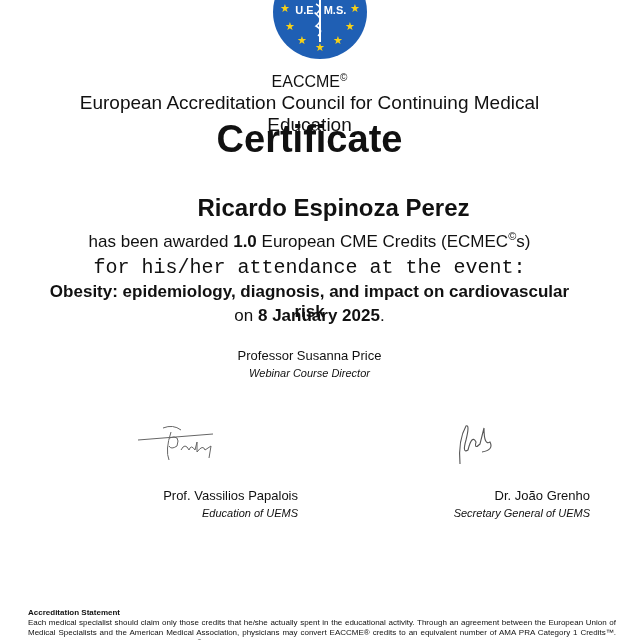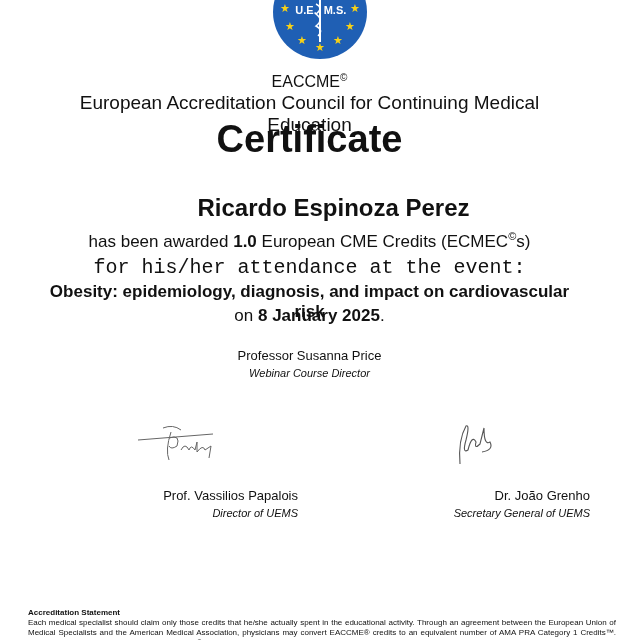--- a/index.html
+++ b/index.html
@@ -57,21 +57,21 @@
 <div class="abs event">Obesity: epidemiology, diagnosis, and impact on cardiovascular risk</div>
 <div class="abs date"><span>on </span><b>8 January 2025</b><span>.</span></div>
 <div class="abs director-name">Professor Susanna Price</div>
 <div class="abs director-role">Webinar Course Director</div>
 
 <div class="sig sig-left" style="top:420px;">
   <svg class="sig-img" width="90" height="50" viewBox="0 0 90 50">
     <path d="M5 20 L80 14 M30 8 Q40 4 48 10 M38 12 Q32 30 36 40 M36 18 Q48 14 44 26 Q38 30 36 26 M48 30 Q52 22 56 30 Q58 24 62 30 L64 22 L64 32 Q70 24 72 30 L78 26 L76 38" stroke="#666" stroke-width="1" fill="none"></path>
   </svg>
   <div class="sig-name">Prof. Vassilios Papalois</div>
-  <div class="sig-role">Director of UEMS</div>
+  <div class="sig-role">Education of UEMS</div>
 </div>
 
 <div class="sig sig-right" style="top:420px;">
   <svg class="sig-img" width="60" height="50" viewBox="0 0 60 50">
     <path d="M20 44 Q18 20 26 6 Q30 4 26 20 Q22 34 28 30 Q32 14 36 22 Q34 30 40 24 L44 8 Q44 26 50 22 Q54 30 42 32" stroke="#555" stroke-width="1.1" fill="none"></path>
   </svg>
   <div class="sig-name">Dr. João Grenho</div>
   <div class="sig-role">Secretary General of UEMS</div>
 </div>
 

